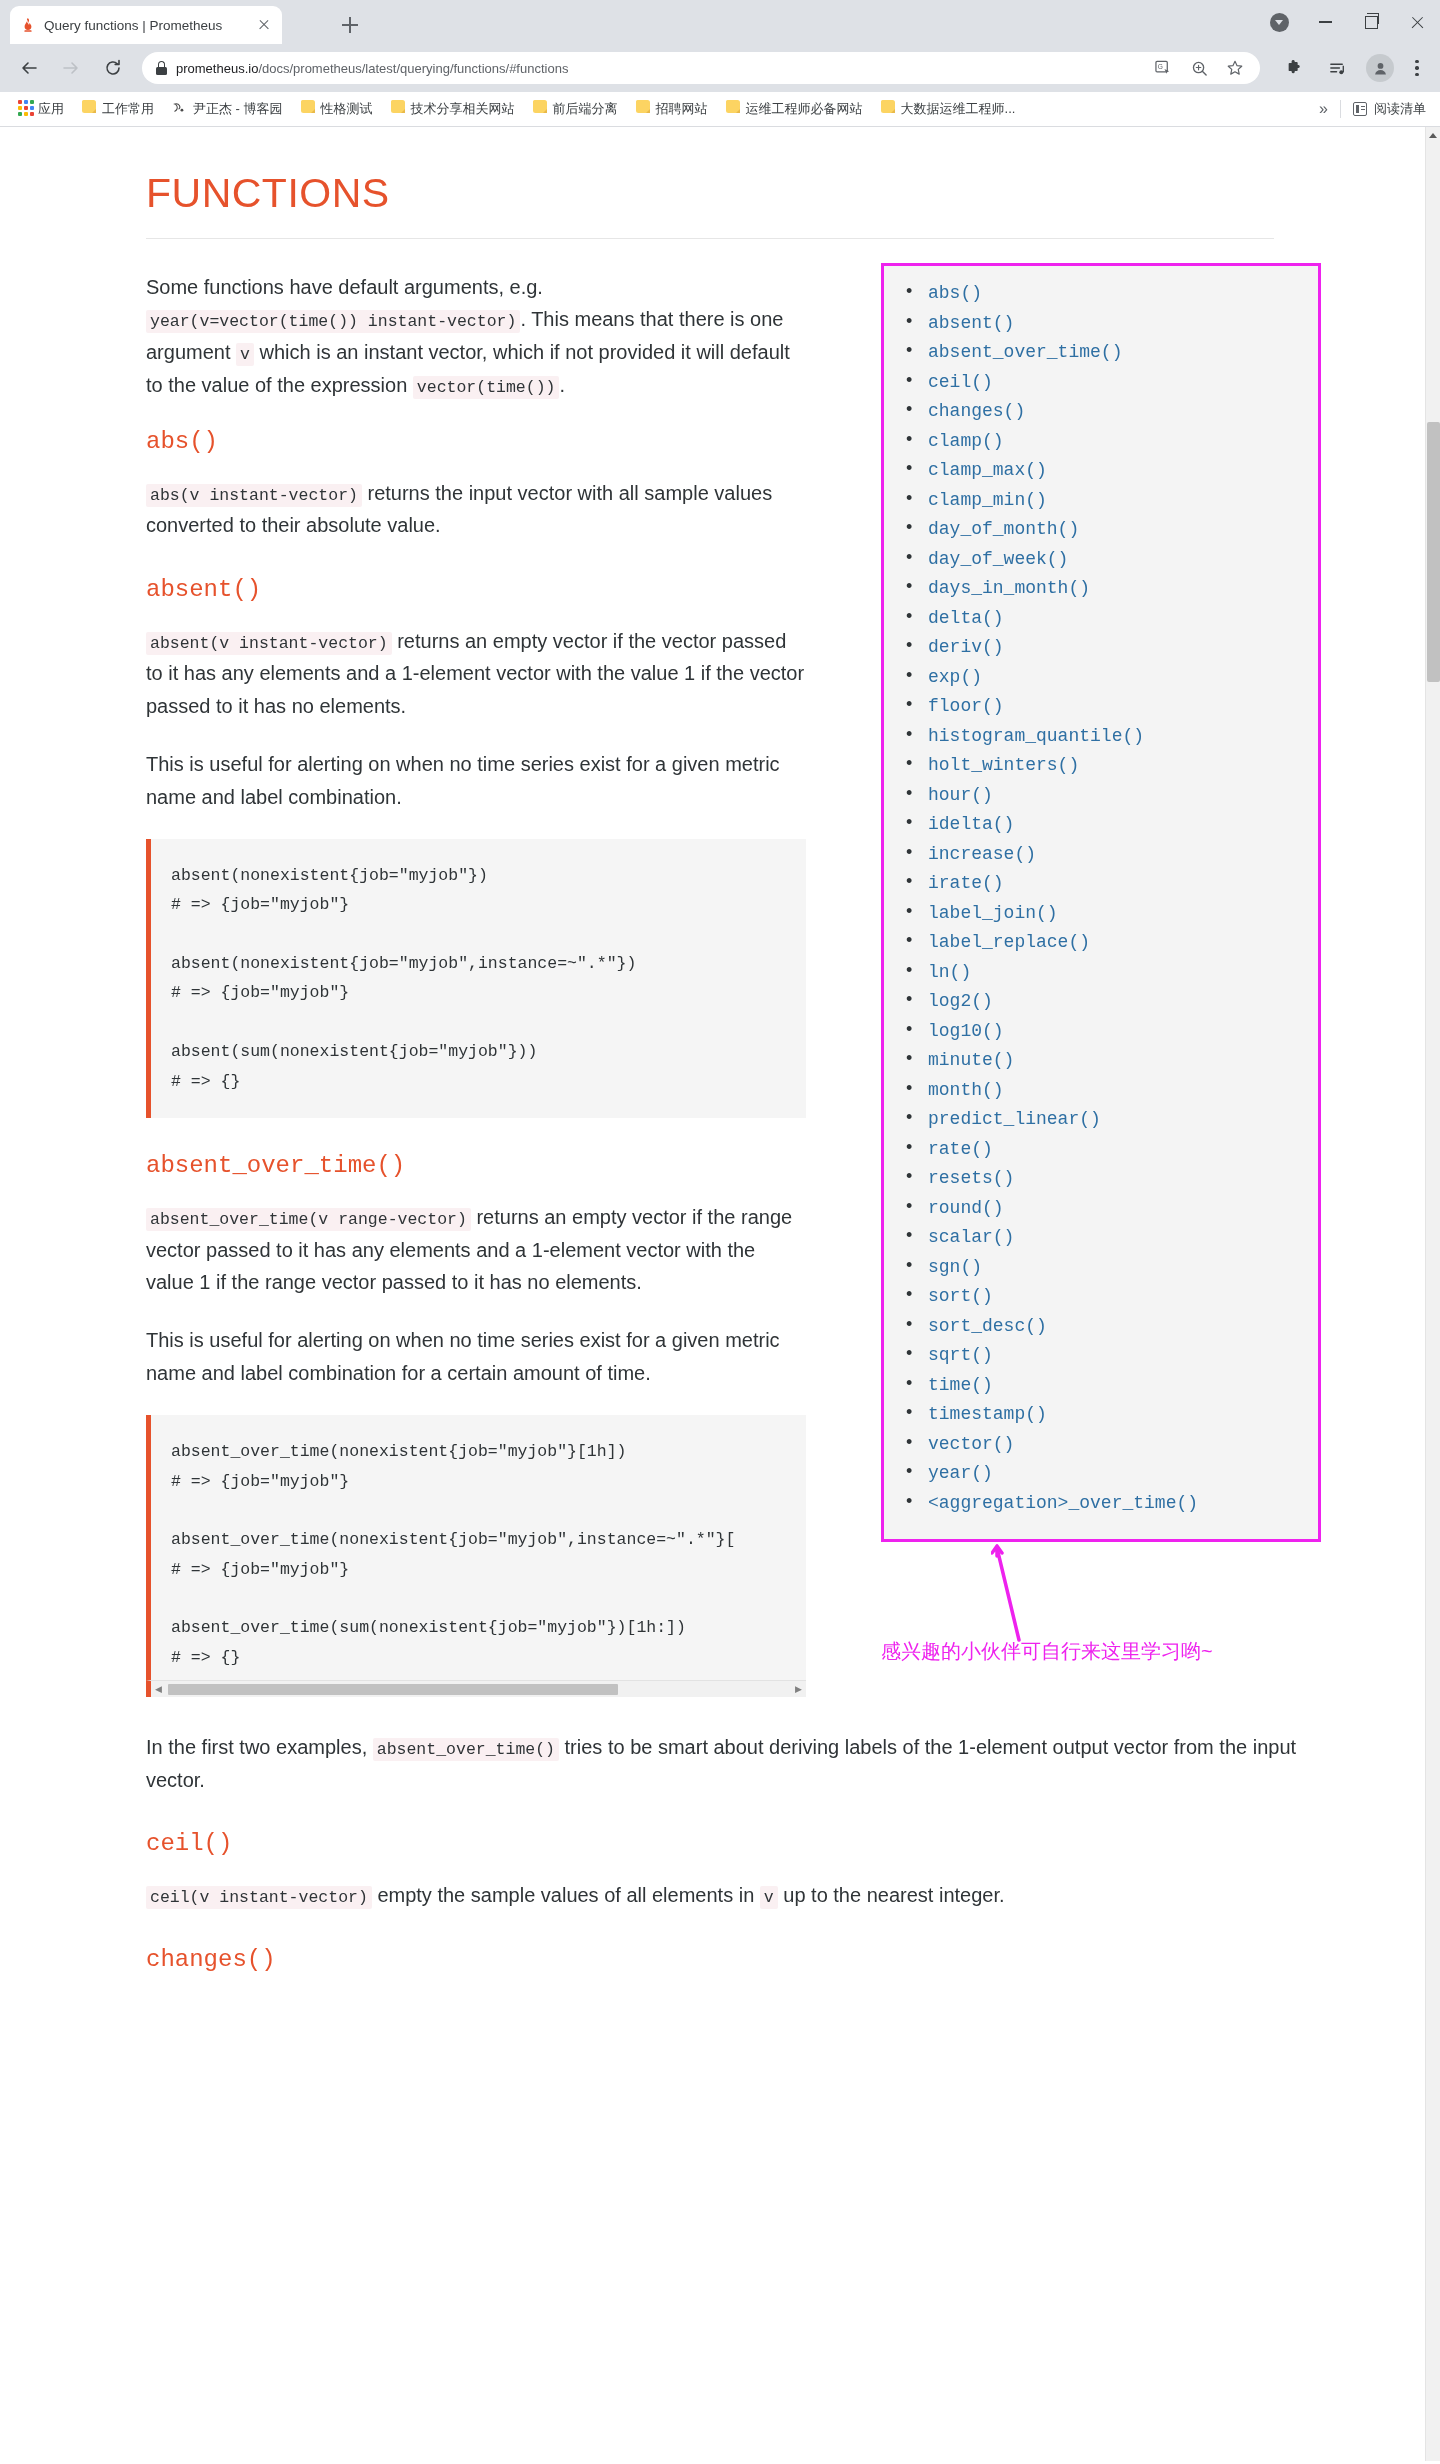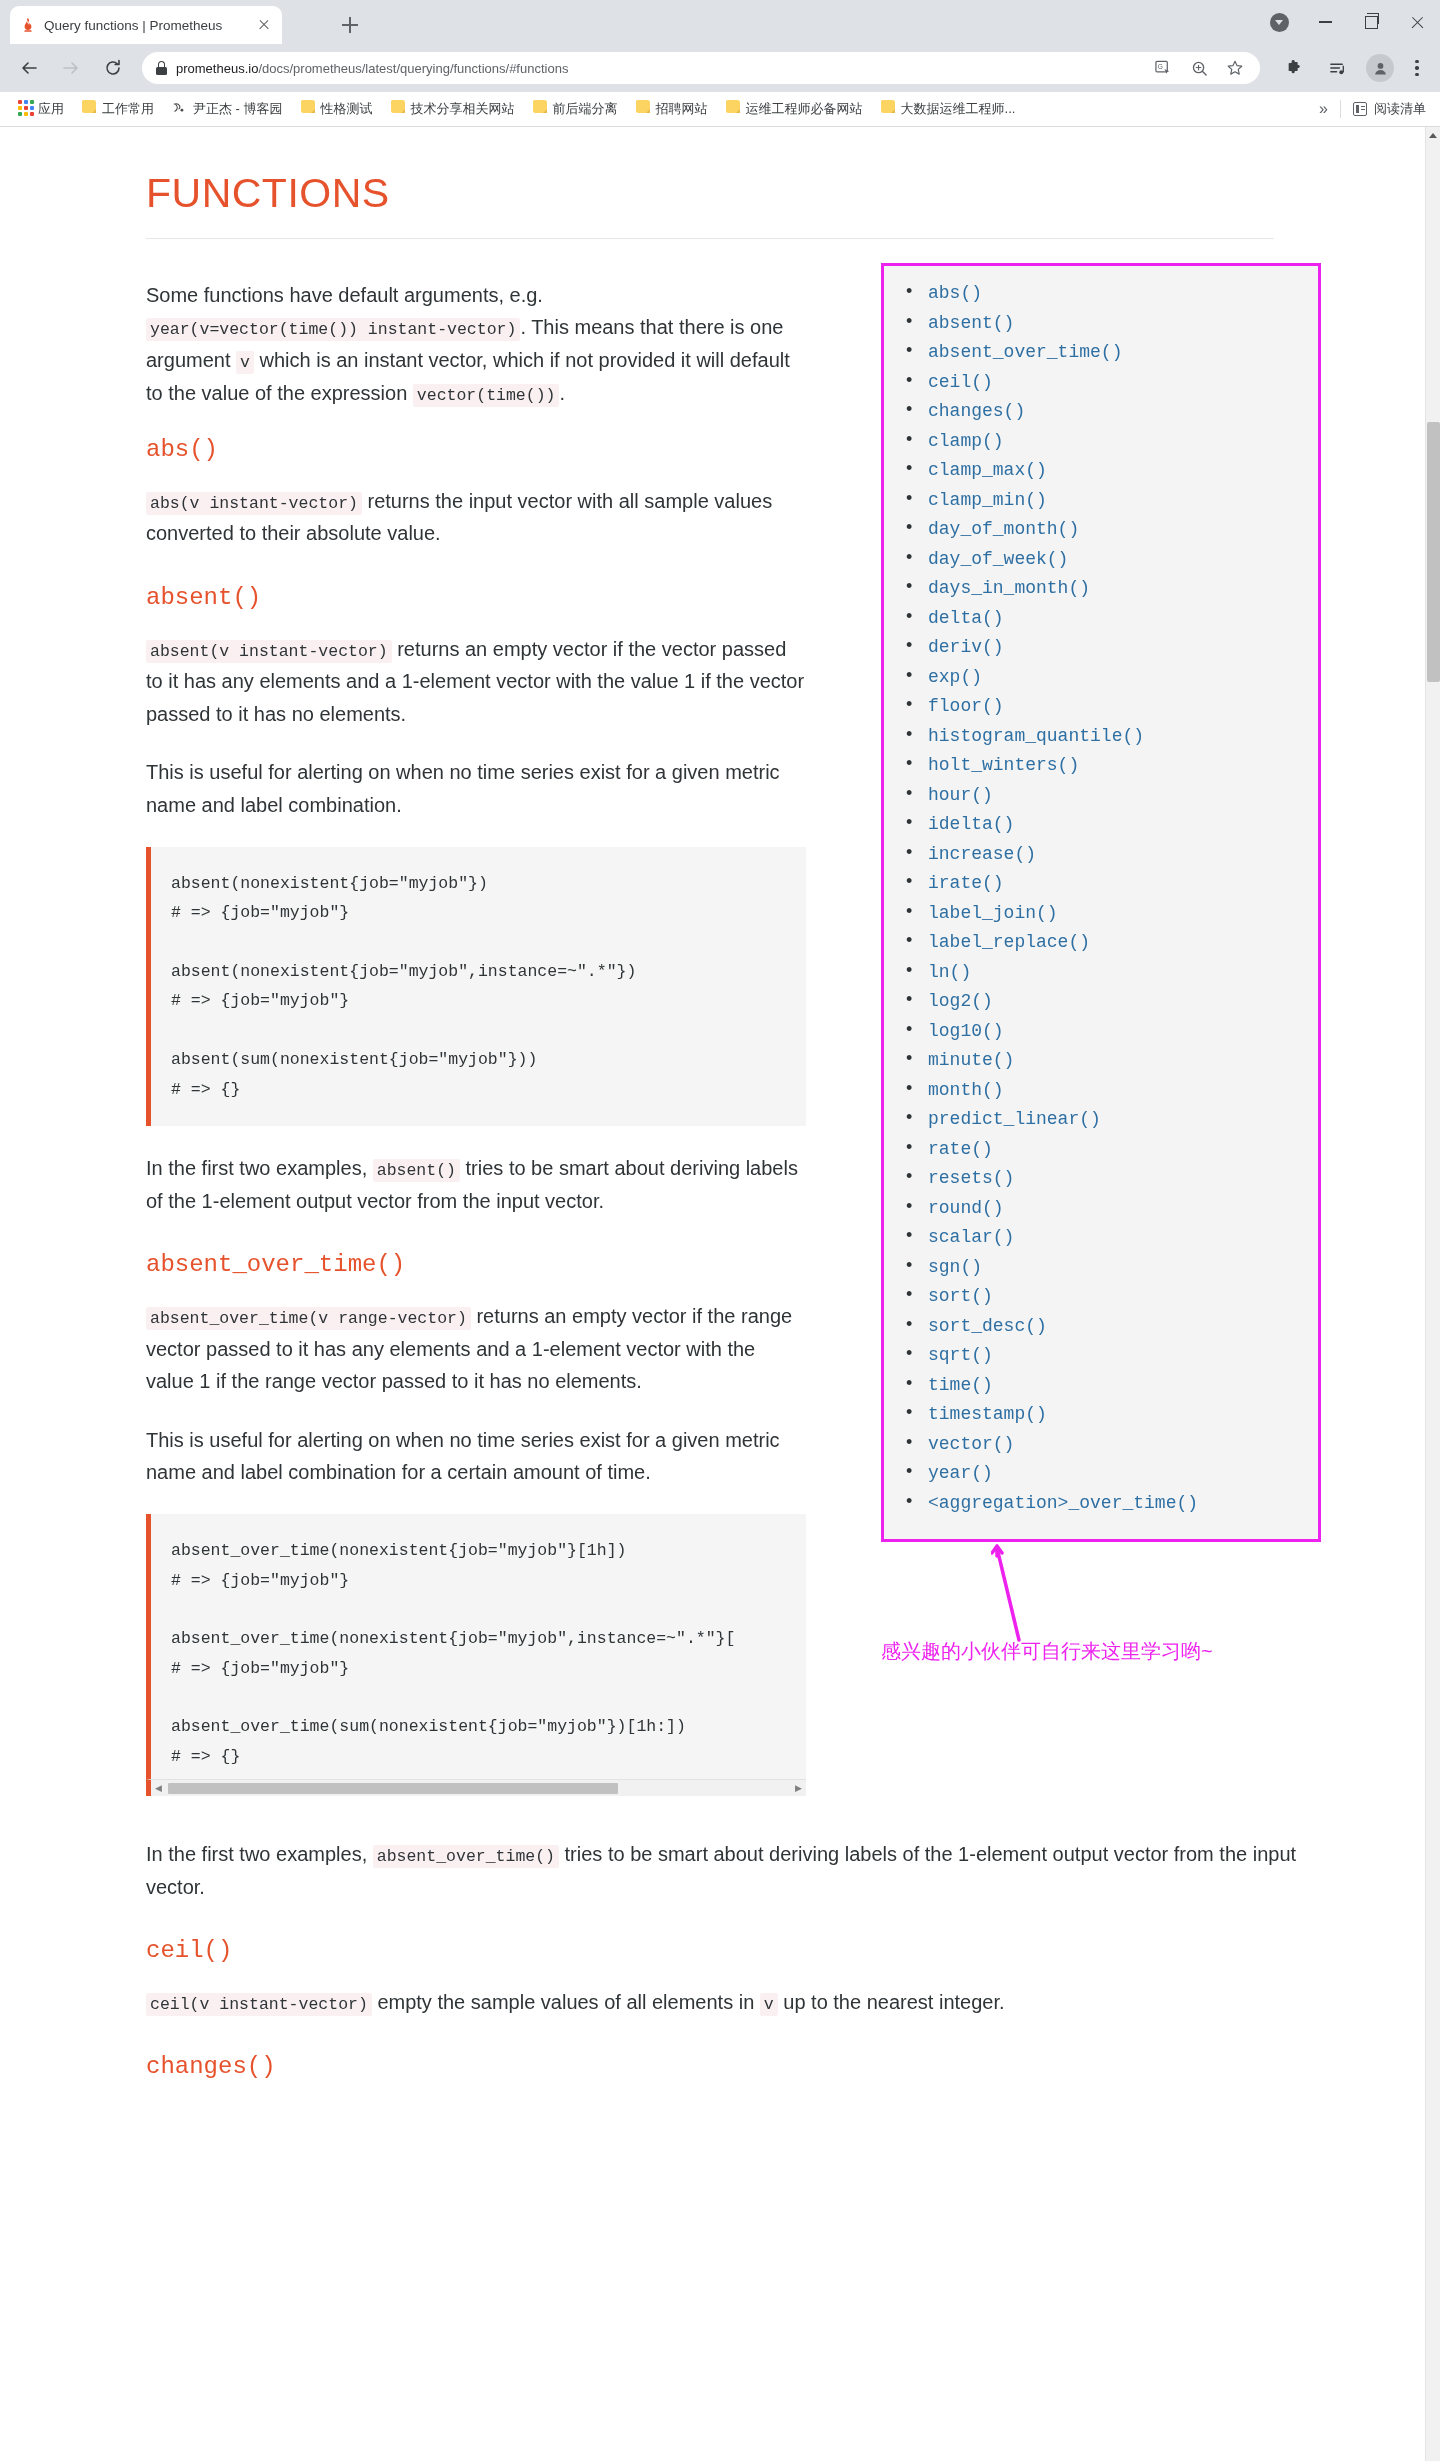--- a/index.html
+++ b/index.html
@@ -101,21 +101,21 @@
     font-size:41px; color:#e6522c; font-weight:400; letter-spacing:.5px;
     margin:0 0 8px 0; line-height:1.1; text-transform:uppercase;
   }
   .title-rule { width:1128px; height:1px; background:#e6e6e6; margin:22px 0 24px 0; }
 
   .cols { display:flex; align-items:flex-start; }
   .leftcol { width:660px; flex:0 0 auto; }
   .rightcol { width:440px; flex:0 0 auto; margin-left:75px; }
 
   p.body {
-    font-size:20px; line-height:1.62; color:#2f3437; margin:16px 0 26px 0;
+    font-size:20px; line-height:1.62; color:#2f3437; margin:8px 0 26px 0;
     font-family:"Liberation Sans", sans-serif;
   }
   code.inl {
     font-family:"Liberation Mono", monospace; font-size:16.5px;
     background:#faf0f2; color:#2f3437; padding:2px 4px; border-radius:2px;
     white-space:nowrap;
   }
   h2.fn {
     font-family:"Liberation Mono", monospace; font-size:24px; color:#e6522c;
     font-weight:400; margin:34px 0 22px 0;
@@ -357,21 +357,20 @@
           <p class="body"><code class="inl">absent(v instant-vector)</code><span> returns an empty vector if the vector passed to it has any elements and a 1-element vector with the value 1 if the vector passed to it has no elements.</span></p>
           <p class="body">This is useful for alerting on when no time series exist for a given metric name and label combination.</p>
           <pre class="code">absent(nonexistent{job="myjob"})
 # =&gt; {job="myjob"}
 
 absent(nonexistent{job="myjob",instance=~".*"})
 # =&gt; {job="myjob"}
 
 absent(sum(nonexistent{job="myjob"}))
 # =&gt; {}</pre>
-          <p class="body"><span>In the first two examples, </span><code class="inl">absent()</code><span> tries to be smart about deriving labels of the 1-element output vector from the input vector.</span></p>
 
           <h2 class="fn">absent_over_time()</h2>
           <p class="body"><code class="inl">absent_over_time(v range-vector)</code><span> returns an empty vector if the range vector passed to it has any elements and a 1-element vector with the value 1 if the range vector passed to it has no elements.</span></p>
           <p class="body">This is useful for alerting on when no time series exist for a given metric name and label combination for a certain amount of time.</p>
           <pre class="code scroll">absent_over_time(nonexistent{job="myjob"}[1h])
 # =&gt; {job="myjob"}
 
 absent_over_time(nonexistent{job="myjob",instance=~".*"}[
 # =&gt; {job="myjob"}
 

